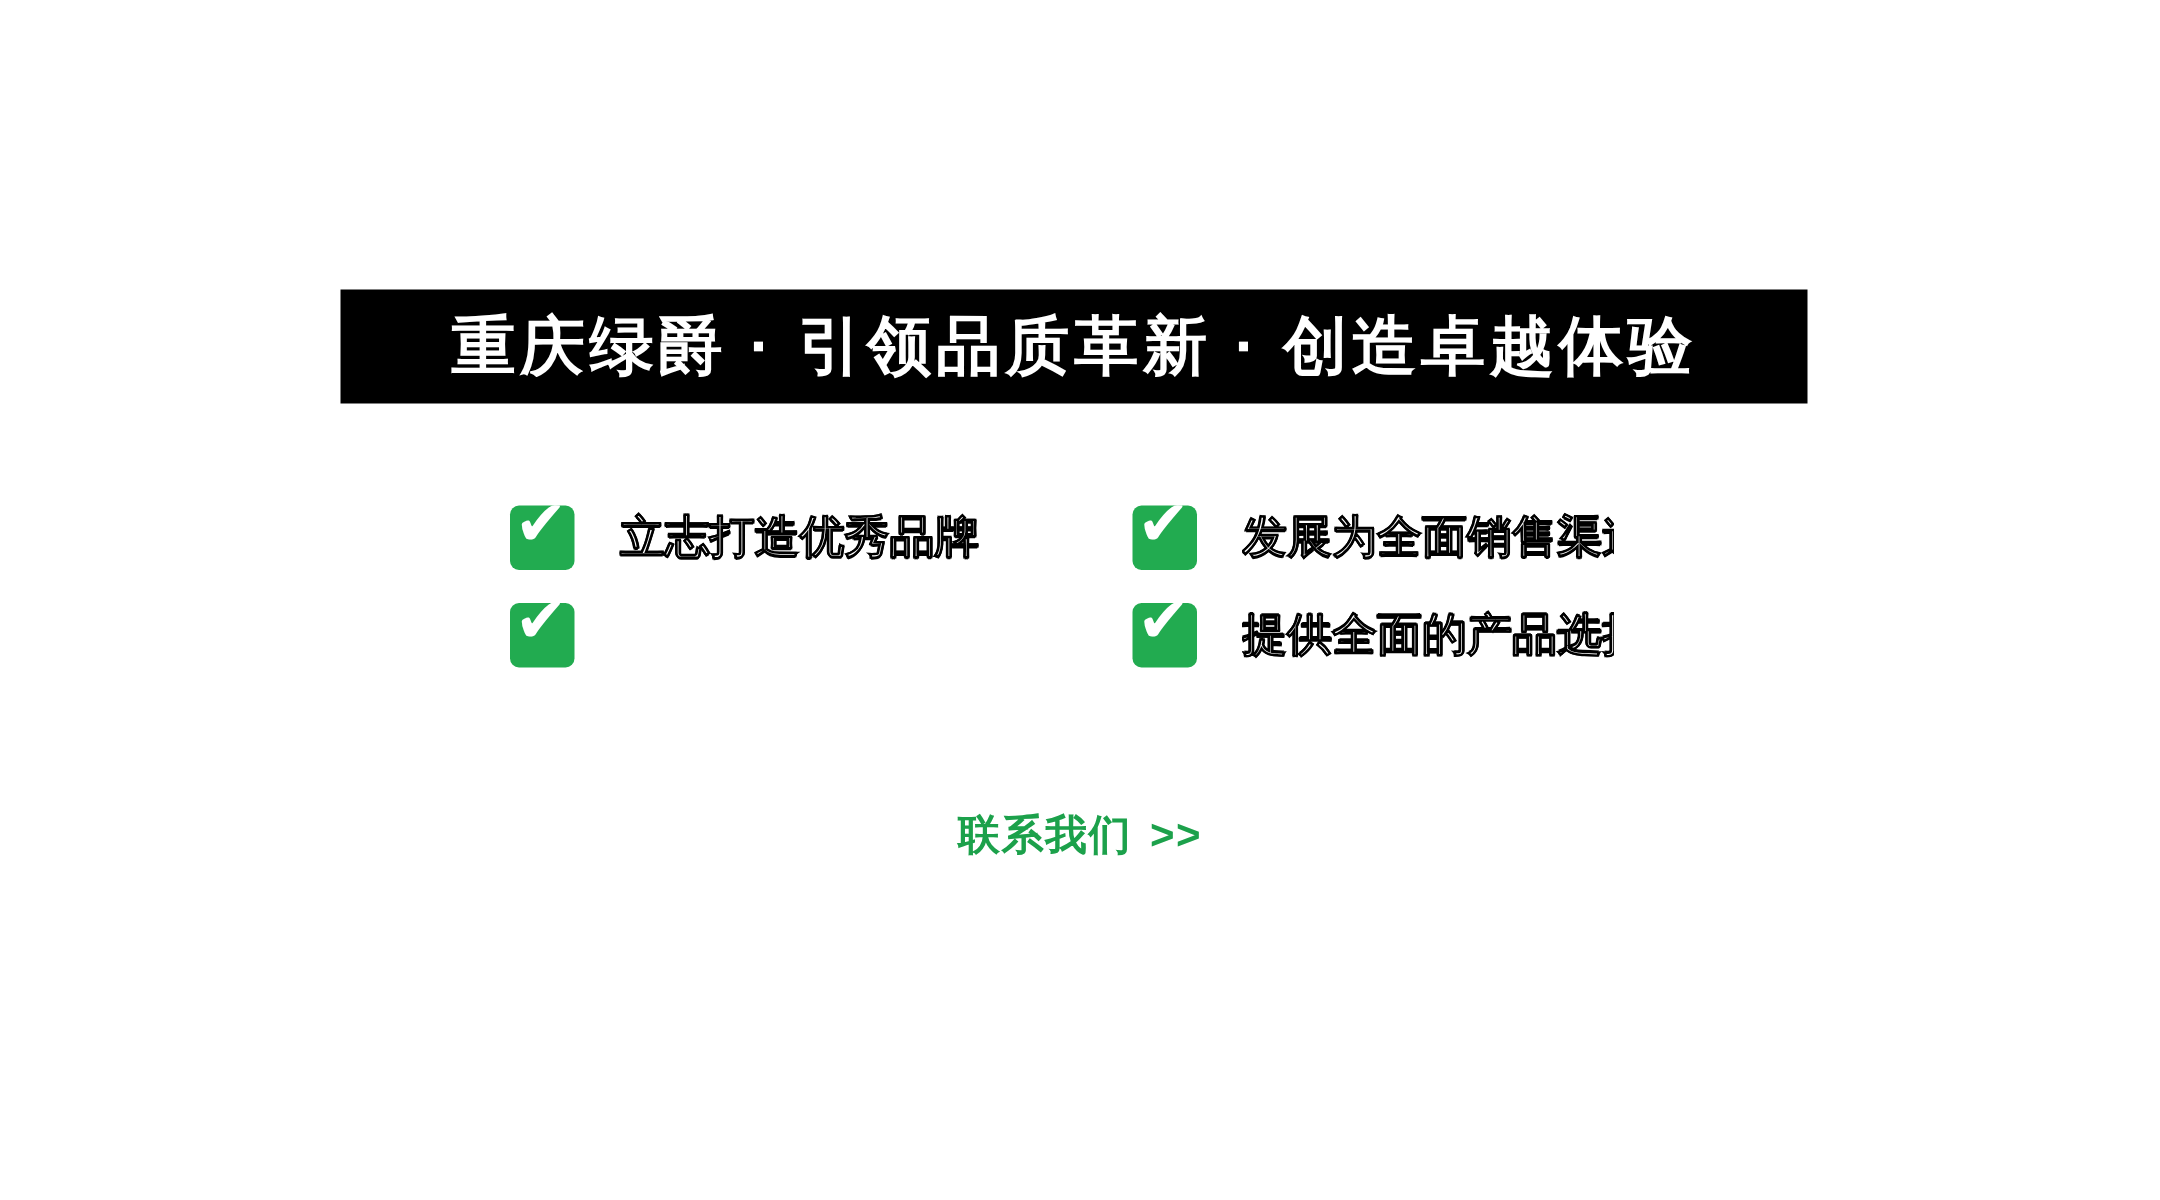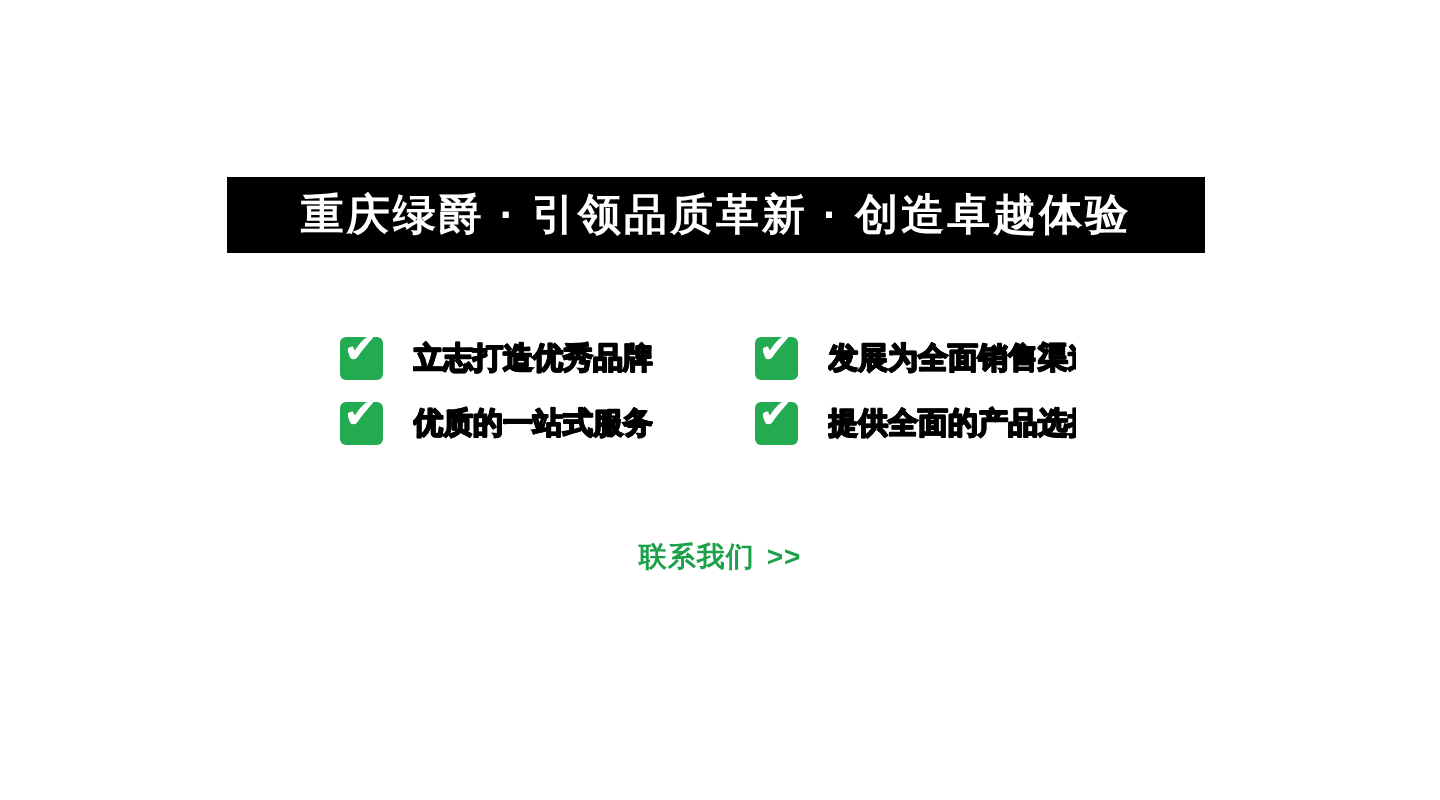--- a/index.html
+++ b/index.html
@@ -11,21 +11,21 @@
     width: 1440px;
     height: 800px;
     background: #ffffff;
     overflow: hidden;
   }
 
   
   .banner {
     position: absolute;
     left: 227px;
-    top: 177px;
+    top: 193px;
     width: 978px;
     height: 76px;
     background: #000000;
     display: flex;
     align-items: center;
     justify-content: center;
   }
   .banner-title {
     color: #ffffff;
     font-size: 43px;
@@ -60,21 +60,21 @@
     left: 3px;
     top: -9px;
     color: #ffffff;
     font-size: 42px;
     font-weight: bold;
     line-height: 1;
   }
 
   .feature-label {
     font-size: 30px;
-    font-weight: bold;
+    font-weight: normal;
     color: #ffffff;
     -webkit-text-stroke: 1.6px #000000;
     text-shadow:
       1px 0 0 #000, -1px 0 0 #000, 0 1px 0 #000, 0 -1px 0 #000;
     letter-spacing: 0px;
     white-space: nowrap;
     max-width: 248px;
     overflow: hidden;
   }
 
@@ -118,21 +118,20 @@
     <span class="check-box">
       <span class="tick">✔</span>
     </span>
     <span class="feature-label">发展为全面销售渠道</span>
   </div>
 
   <div class="feature pos-3">
     <span class="check-box">
       <span class="tick">✔</span>
     </span>
-    <span class="feature-label">优质的一站式服务</span>
   </div>
 
   <div class="feature pos-4">
     <span class="check-box">
       <span class="tick">✔</span>
     </span>
     <span class="feature-label">提供全面的产品选择</span>
   </div>
 
   <div class="contact">

